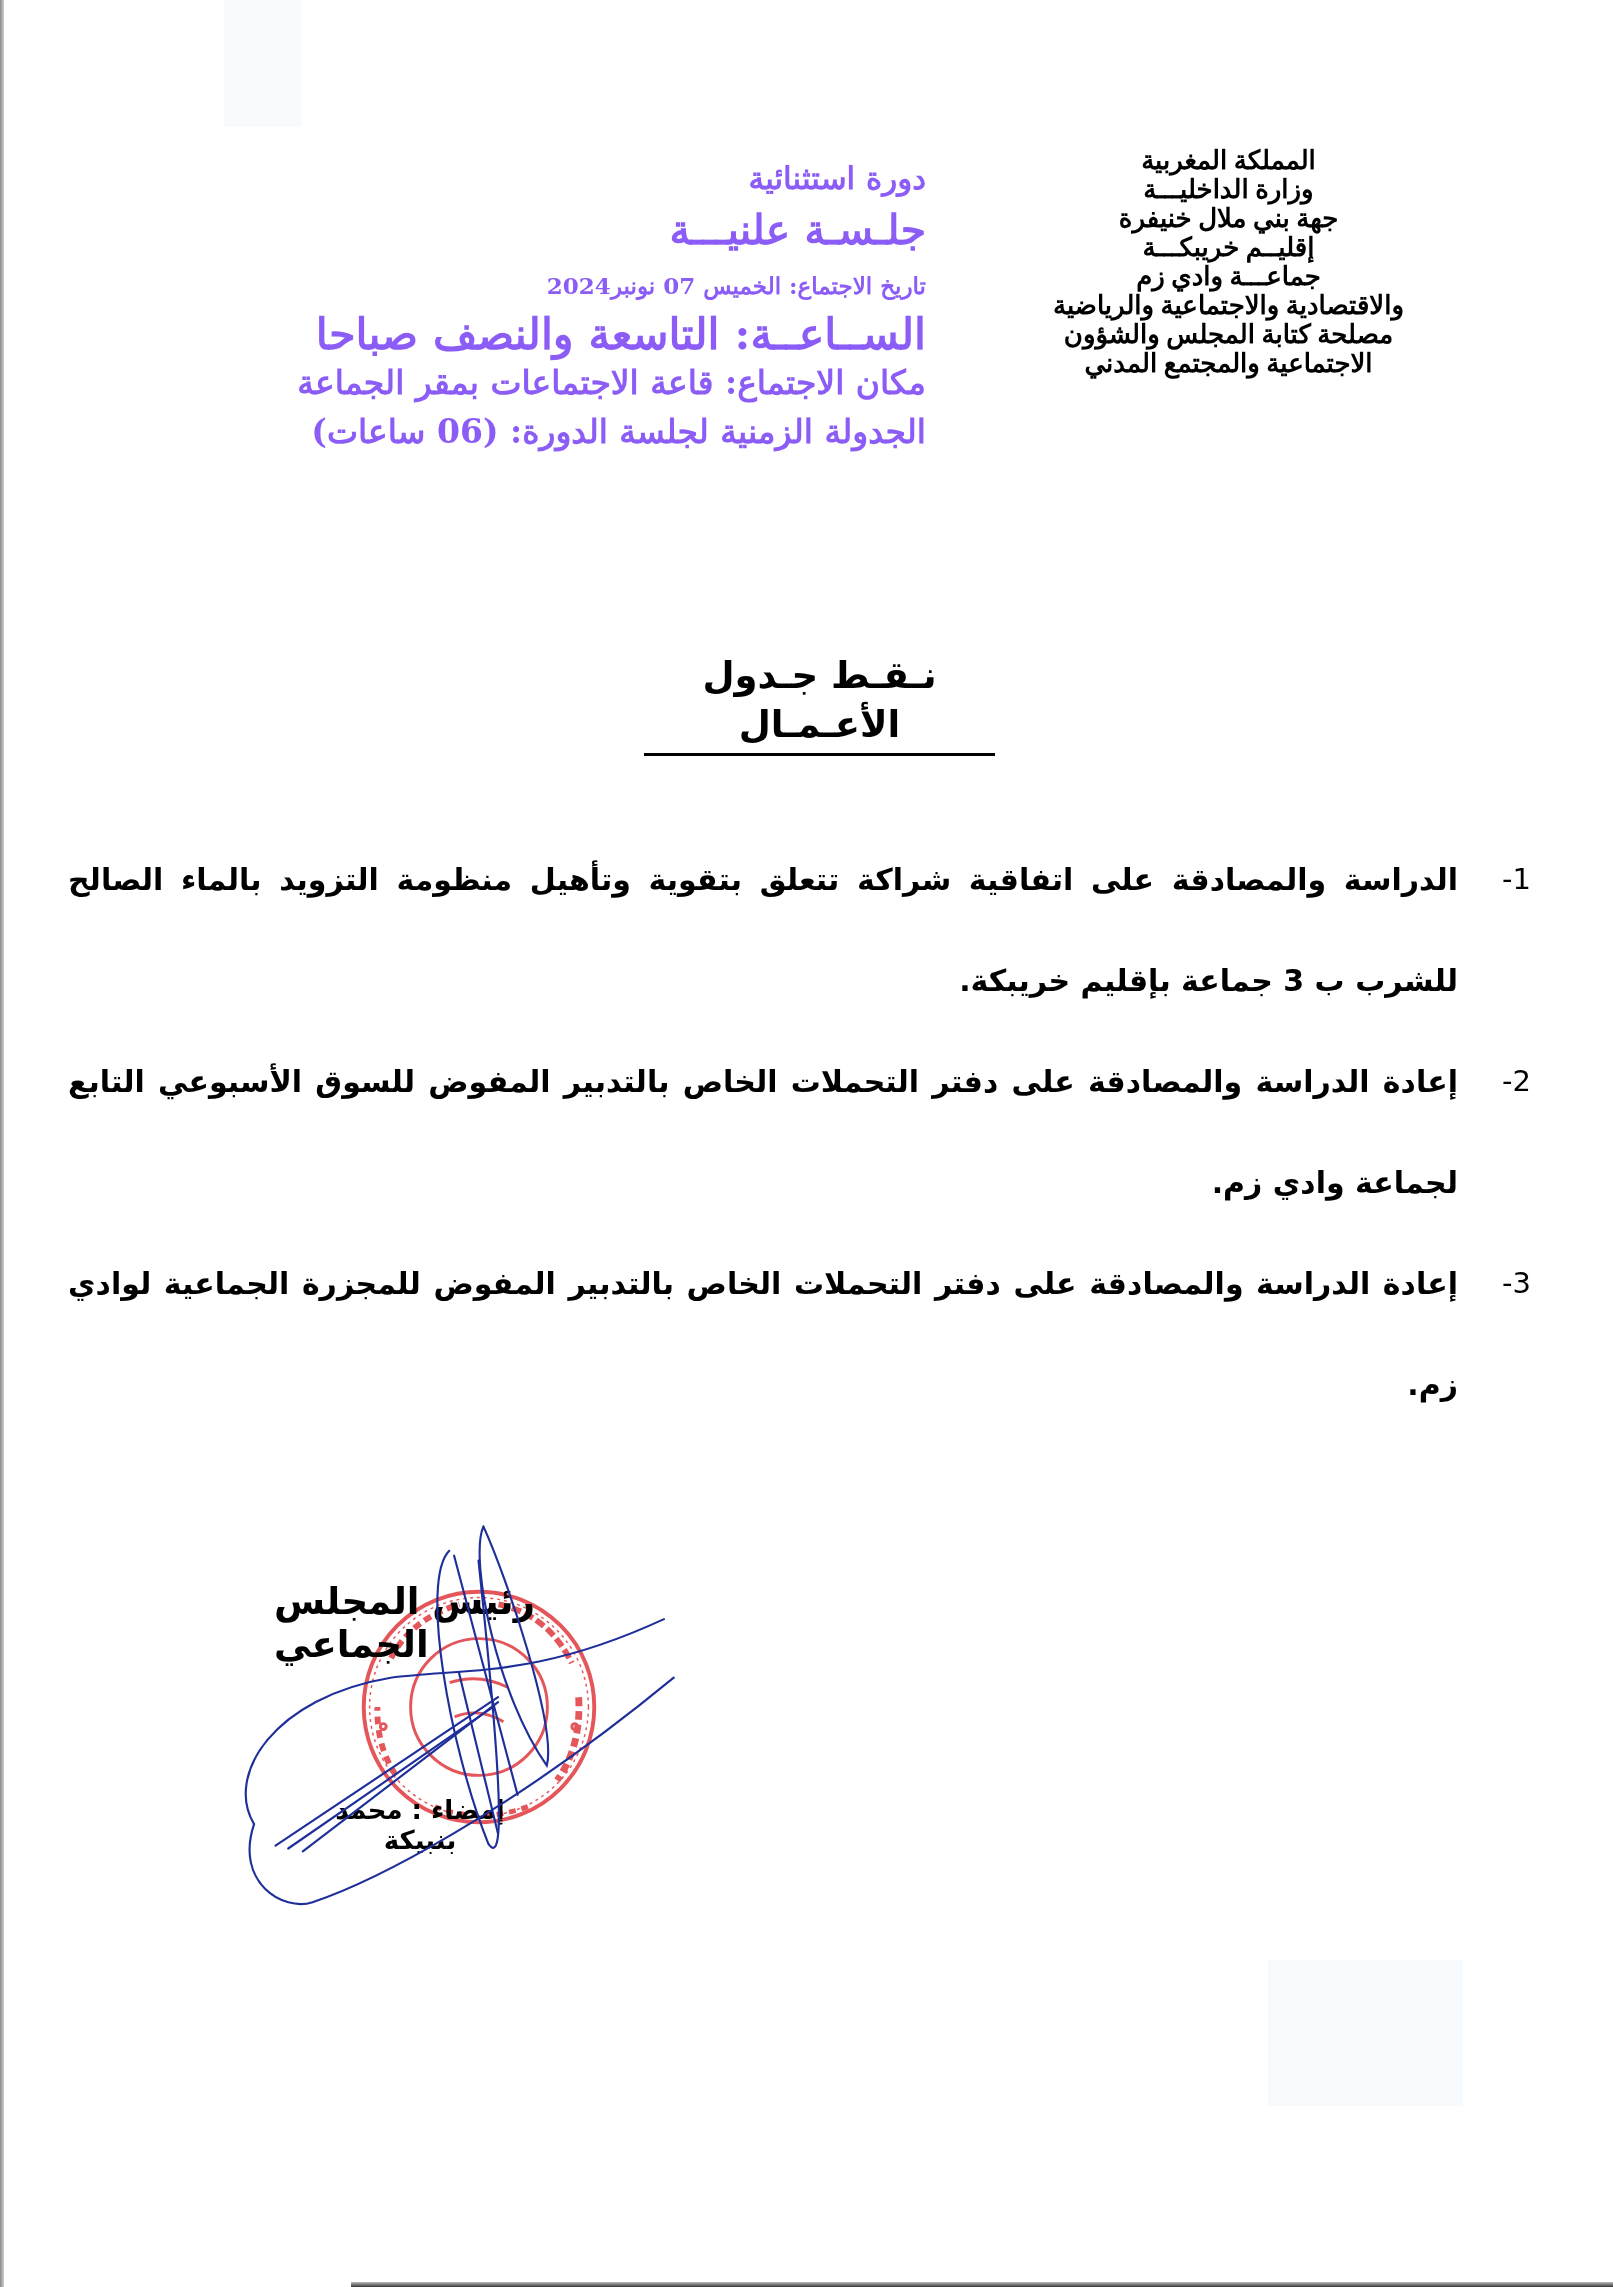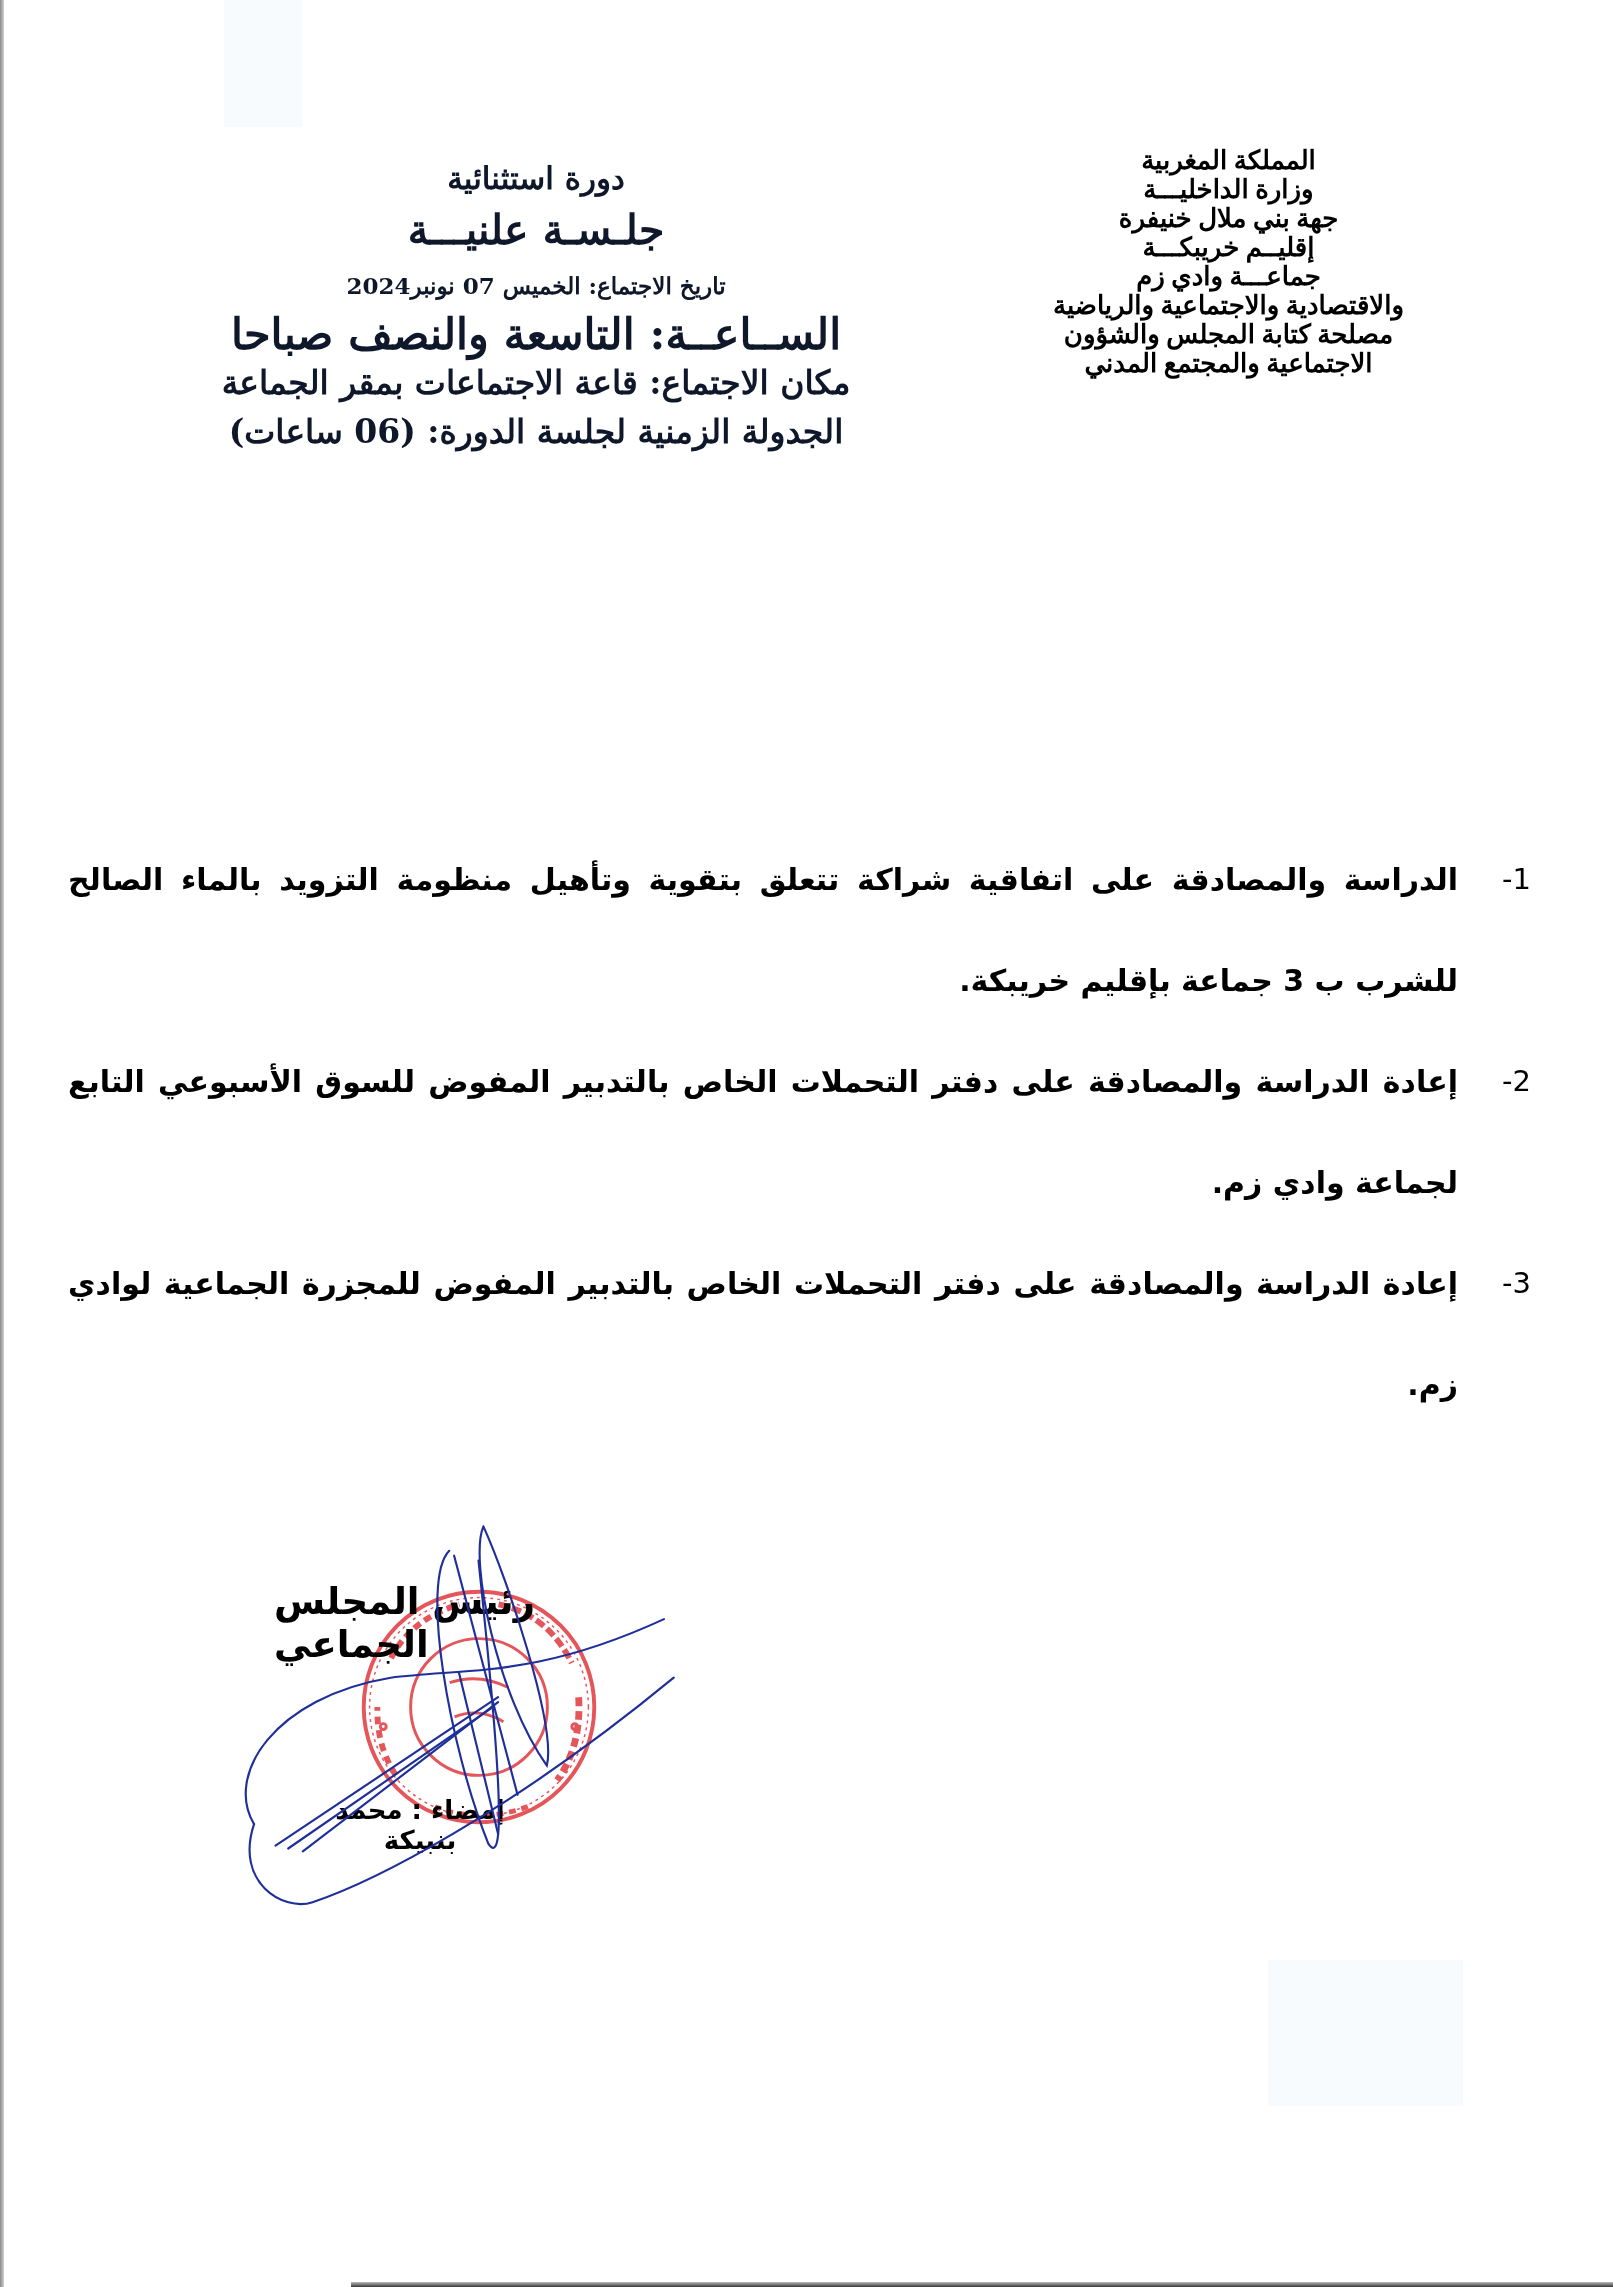--- a/index.html
+++ b/index.html
@@ -55,24 +55,23 @@
     }
     .inst-block div { white-space: nowrap; font-family: Liberation Serif, serif; }
 
     
     .session-block {
       position: absolute;
       top: 156px;
       left: 146px;
       width: 780px;
       direction: rtl;
-      text-align: center;
       font-family: "DejaVu Serif", serif;
       font-weight: bold;
-      color: #0f172a;
+      color: #8b5cf6;
     }
     .session-block .l1 { font-size: 31px; line-height: 45px; }
     .session-block .l2 { font-size: 41px; line-height: 59px; letter-spacing: 5.9px; }
     .session-block .l3 { font-size: 23px; line-height: 51px; }
     .session-block .l4 { font-size: 43px; line-height: 47px; }
     .session-block .l5 { font-size: 33px; line-height: 49px; }
     .session-block .l6 { font-size: 33px; line-height: 49px; }
     .session-block div { white-space: nowrap; }
 
     
@@ -192,20 +191,23 @@
 
   <div class="session-block">
     <div class="l1">دورة استثنائية</div>
     <div class="l2">جلـسـة علنيـــة</div>
     <div class="l3">تاريخ الاجتماع: الخميس 07 نونبر2024</div>
     <div class="l4">الســاعــة: التاسعة  والنصف صباحا</div>
     <div class="l5">مكان الاجتماع: قاعة الاجتماعات بمقر الجماعة</div>
     <div class="l6">الجدولة الزمنية لجلسة الدورة: (06 ساعات)</div>
   </div>
 
+  <div class="agenda-title">
+    <span>نـقـط جـدول الأعـمـال</span>
+  </div>
 
   <div class="agenda">
     <div class="agenda-item item-1">
       <span class="num">-1</span>
       <span class="txt">الدراسة والمصادقة على اتفاقية شراكة تتعلق بتقوية وتأهيل منظومة التزويد بالماء الصالح للشرب ب 3 جماعة بإقليم خريبكة.</span>
     </div>
     <div class="agenda-item item-2">
       <span class="num">-2</span>
       <span class="txt">إعادة الدراسة والمصادقة على دفتر التحملات الخاص بالتدبير المفوض للسوق الأسبوعي التابع لجماعة وادي زم.</span>
     </div>

